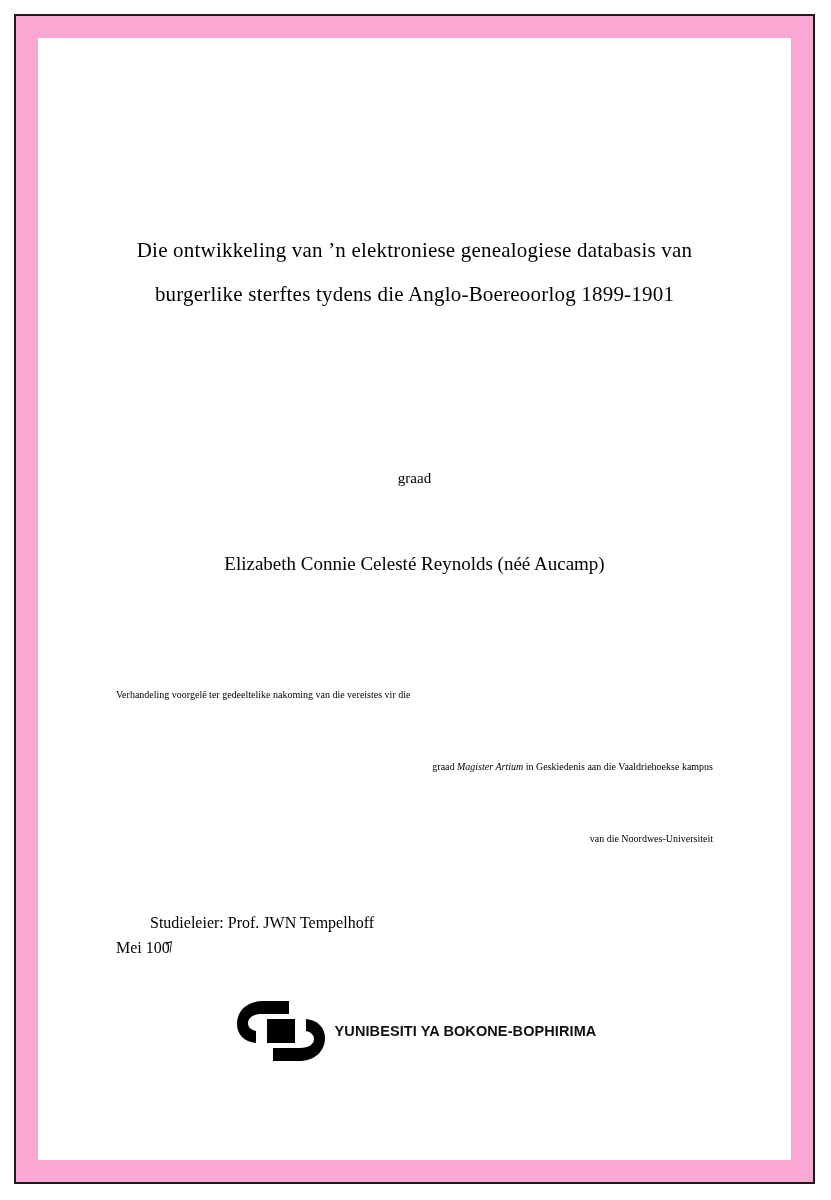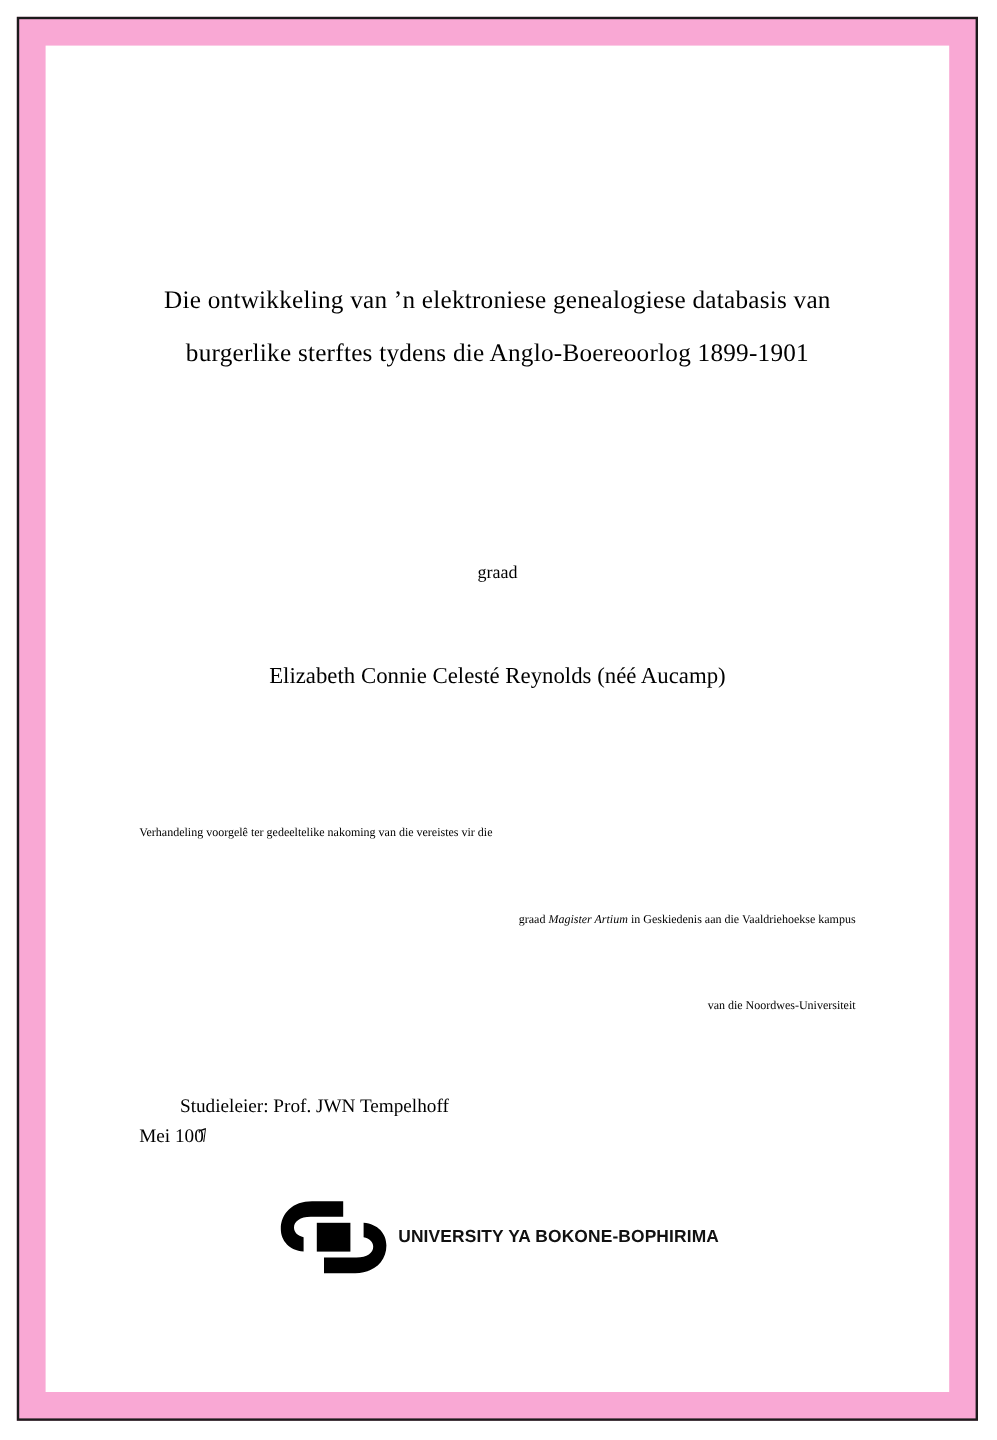--- a/index.html
+++ b/index.html
@@ -178,21 +178,21 @@
             <div class="logo-mark">
               <svg viewBox="0 0 96 76" width="96" height="76" aria-hidden="true">
                 <g fill="#000000">
                   <path d="M30 8 C14 8 4 18 4 31 C4 41 11 49 23 50 L23 38 C18 37 15 34 15 30 C15 25 20 21 29 21 L56 21 L56 8 Z"></path>
                   <path d="M66 68 C82 68 92 58 92 45 C92 35 85 27 73 26 L73 38 C78 39 81 42 81 46 C81 51 76 55 67 55 L40 55 L40 68 Z"></path>
                   <rect x="34" y="26" width="28" height="24"></rect>
                 </g>
               </svg>
             </div>
             <div class="logo-text">
-              <span>UNIVERSITY YA BOKONE-BOPHIRIMA</span>
+              <span>YUNIBESITI YA BOKONE-BOPHIRIMA</span>
             </div>
           </div>
         </div>
 
       </div>
     </div>
   </div>
 </div>
 
 </body></html>

